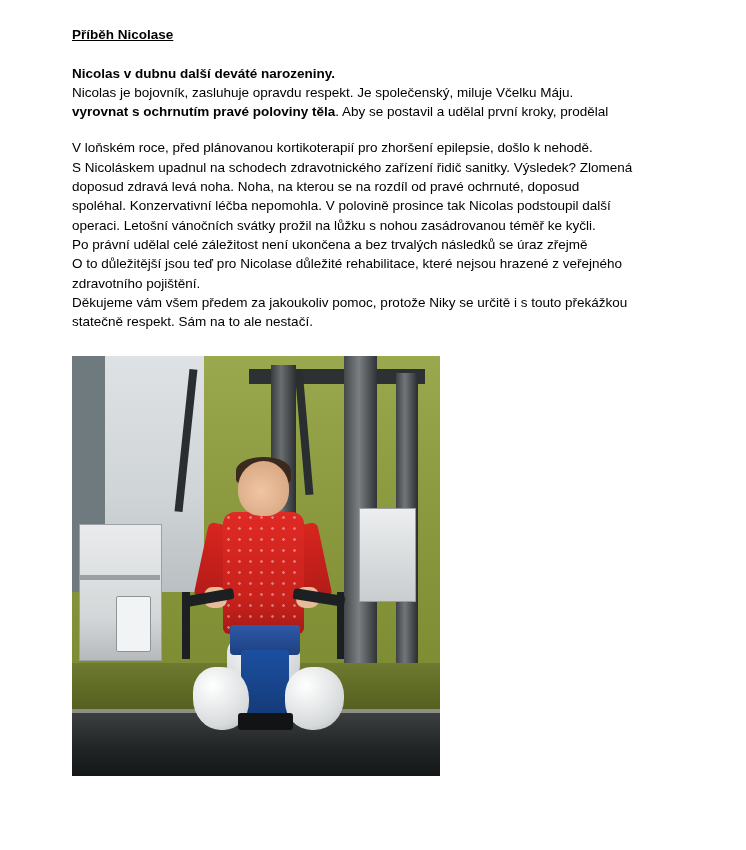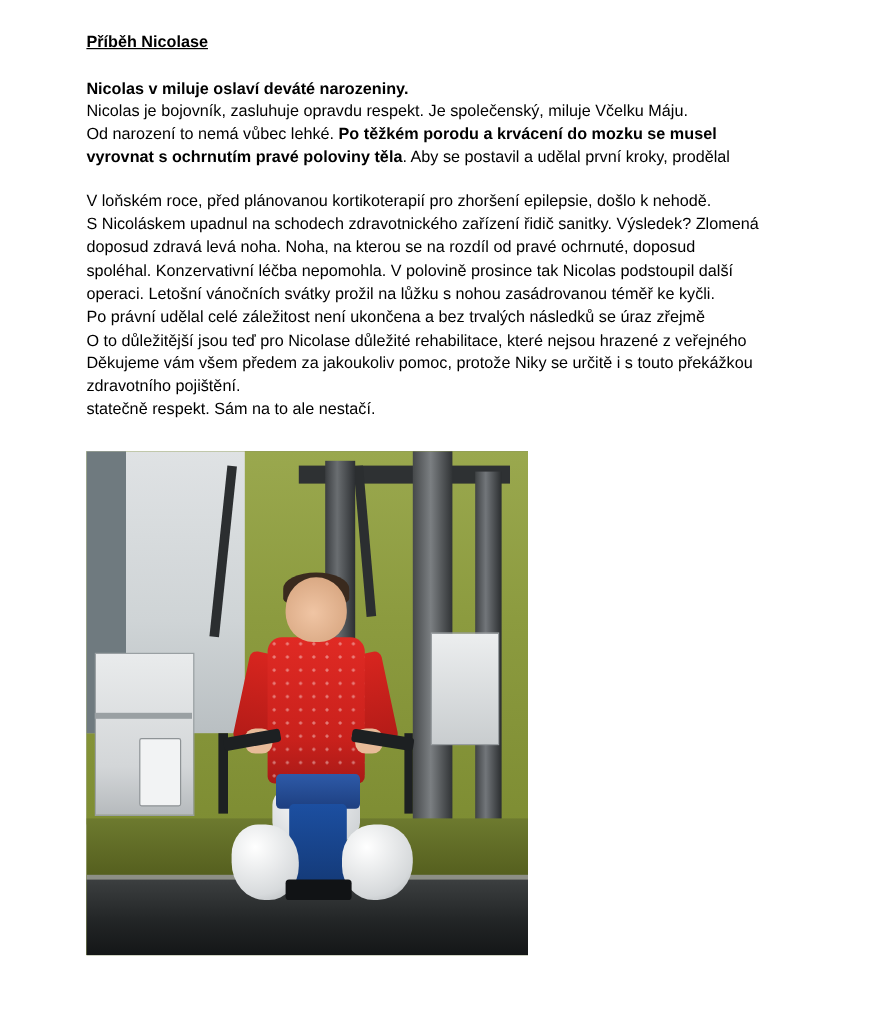--- a/index.html
+++ b/index.html
@@ -303,41 +303,38 @@
 <body>
 
 <div class="page">
 
   <div class="doc-body">
 
     <div class="doc-title">Příběh Nicolase</div>
 
     <div class="para-block">
       <p>
-        <strong>Nicolas v miluje oslaví deváté narozeniny.</strong>
+        <strong>Nicolas v dubnu další deváté narozeniny.</strong>
       </p>
       <p>Nicolas je bojovník, zasluhuje opravdu respekt. Je společenský, miluje Včelku Máju.</p>
-      <p>
-        <span>Od narození to nemá vůbec lehké. </span><strong>Po těžkém porodu a krvácení do mozku se musel</strong>
-      </p>
       <p>
         <strong>vyrovnat s ochrnutím pravé poloviny těla</strong><span>. Aby se postavil a udělal první kroky, prodělal</span>
       </p>
     </div>
 
     <div class="para-block">
       <p>V loňském roce, před plánovanou kortikoterapií pro zhoršení epilepsie, došlo k nehodě.</p>
       <p>S Nicoláskem upadnul na schodech zdravotnického zařízení řidič sanitky. Výsledek?  Zlomená</p>
       <p>doposud zdravá levá noha. Noha, na kterou se na rozdíl od pravé ochrnuté, doposud</p>
       <p>spoléhal. Konzervativní léčba nepomohla. V polovině prosince tak Nicolas podstoupil další</p>
       <p>operaci. Letošní vánočních svátky prožil na lůžku s nohou zasádrovanou téměř ke kyčli.</p>
       <p>Po právní udělal celé záležitost není ukončena a bez trvalých následků se úraz zřejmě</p>
       <p>O to důležitější jsou teď pro Nicolase důležité rehabilitace, které nejsou hrazené z veřejného</p>
+      <p>zdravotního pojištění.</p>
       <p>Děkujeme vám všem předem za jakoukoliv pomoc, protože Niky se určitě i s touto překážkou</p>
-      <p>zdravotního pojištění.</p>
       <p>statečně respekt. Sám na to ale nestačí.</p>
     </div>
 
   </div>
 
   <div class="photo-wrap">
     <div class="photo">
       <div class="ph-wall"></div>
       <div class="ph-wall-left"></div>
       <div class="ph-wall-leftdark"></div>

